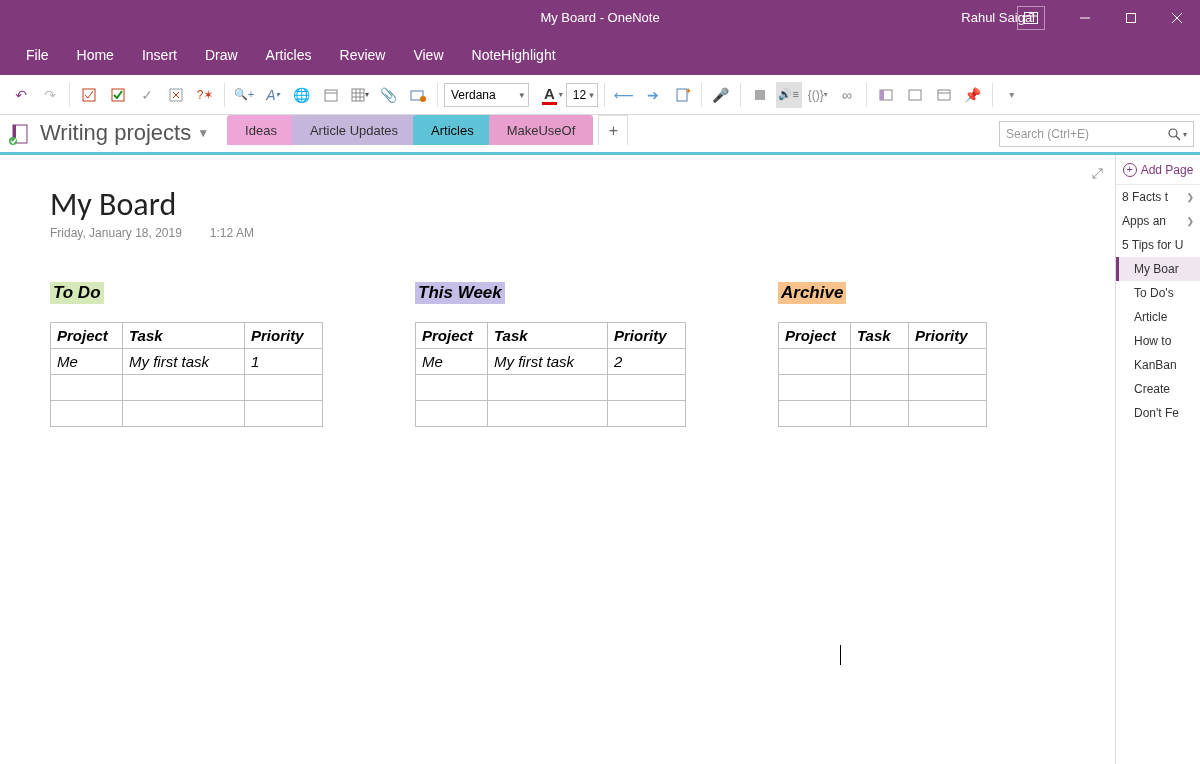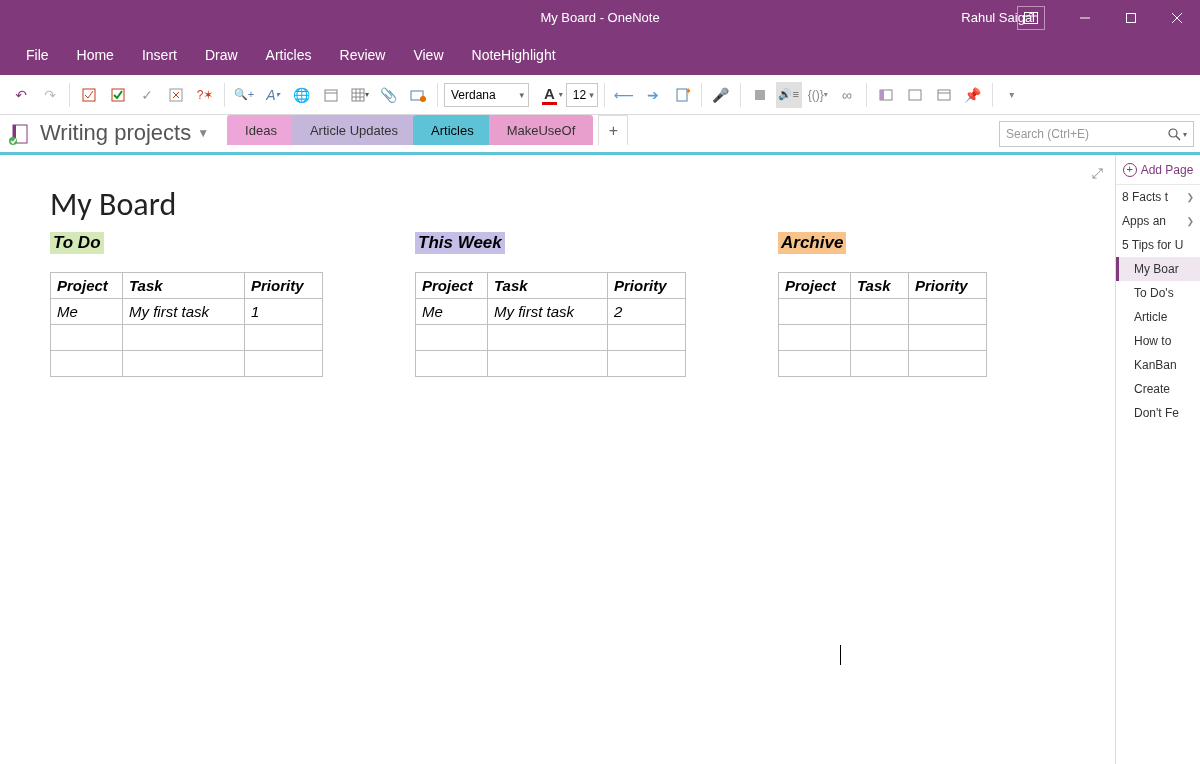--- a/index.html
+++ b/index.html
@@ -42,21 +42,21 @@
 .tab-finished { background: #F4B66F; }
 .tab-muo { background: #E89FCE; }
 .add-section { width:30px; height:30px; display:flex; align-items:center; justify-content:center; font-size:16px; color:#666; cursor:pointer; border:1px solid #ddd; border-bottom:none; margin-left:8px;}
 .searchbox { position:absolute; right:6px; bottom:5px; width:195px; height:26px; border:1px solid #c8c8c8; display:flex; align-items:center; padding:0 6px; font-size:12px; color:#999; justify-content:space-between;}
 .searchbox svg{stroke:#555;}
 
 
 .main { display:flex; height: calc(764px - 35px - 40px - 40px - 40px); }
 .canvas { flex:1; padding: 30px 0 0 50px; position:relative; background:#fff; overflow:hidden;}
 .expand-icon{ position:absolute; right:12px; top:10px; color:#888; cursor:pointer; font-size:14px;}
-.page-title { font-size: 32px; font-family: Calibri, Arial, sans-serif; color:#222; margin-bottom:8px;}
+.page-title { font-size: 32px; font-family: Calibri, Arial, sans-serif; color:#222; margin-bottom:2px;}
 .meta { font-size:12px; color:#888; display:flex; gap:28px; margin-bottom:42px;}
 .boards { display:flex; gap:92px;font-style:italic; }
 .board { }
 .board-head { font-size:17px; font-weight:bold; padding:1px 3px; display:inline-block; margin-bottom:18px;}
 .h-todo { background:#D5E8B8;}
 .h-week { background:#C5BFE8;}
 .h-arch { background:#F7C38A;}
 table.kb { border-collapse:collapse; font-size:15px;}
 table.kb th, table.kb td { border:1px solid #bfbfbf; text-align:left; padding:2px 6px; height:26px; font-family: Verdana, sans-serif;}
 table.kb th { font-weight:bold; background:#fff;}
@@ -250,20 +250,24 @@
         </svg>
         <span style="font-size:8px;color:#666;">▾</span>
       </span>
   </div>
 </div>
 
 <div class="main">
   <div class="canvas">
     <span class="expand-icon">⤢</span>
     <div class="page-title">My Board</div>
+    <div class="meta">
+      <span>Friday, January 18, 2019</span>
+      <span>1:12 AM</span>
+    </div>
 
     <div class="boards">
 
       <div class="board">
         <span class="board-head h-todo">To Do</span>
         <table class="kb">
           <tbody>
               <tr>
             <th style="width:72px;">Project</th>
             <th style="width:122px;">Task</th>

